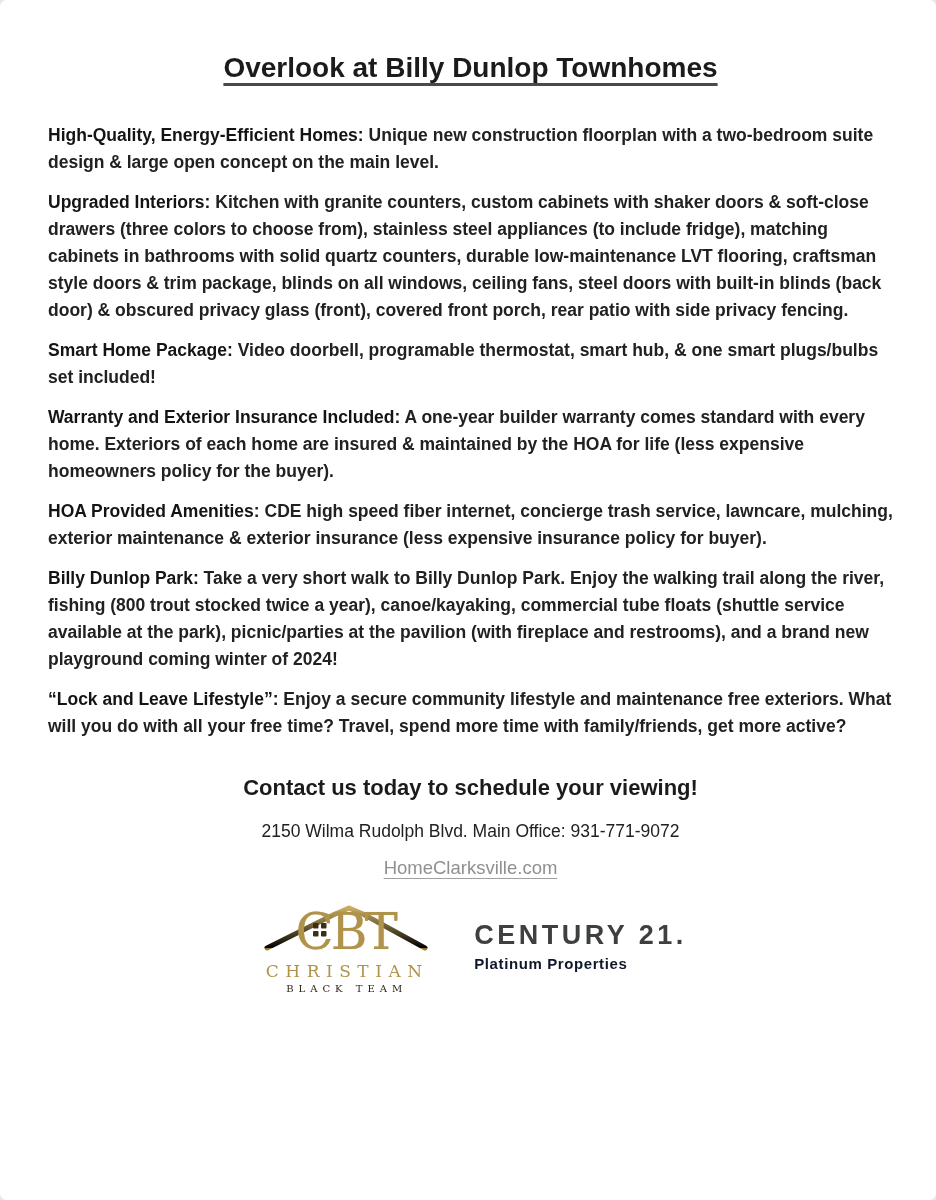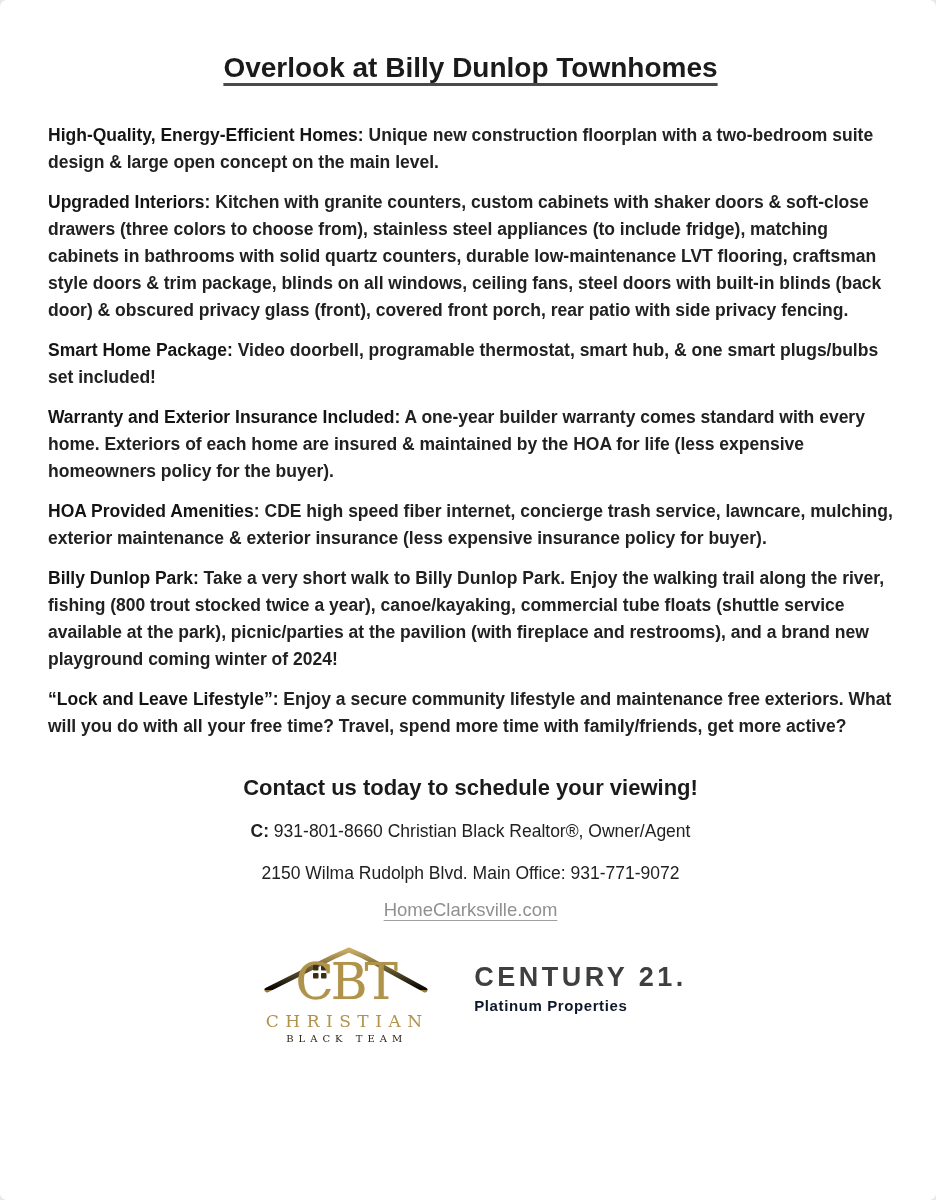--- a/index.html
+++ b/index.html
@@ -40,21 +40,21 @@
   }
   .logos { display:flex; justify-content:center; align-items:flex-start; gap:38px; margin-top:24px; }
   .cbt { position:relative; width:182px; text-align:center; height:104px; }
   .cbt svg.roof { position:absolute; top:0; left:5px; z-index:0; }
   .cbt-monogram {
     position:relative; z-index:1;
     font-family:"DejaVu Serif", serif;
     font-size:50px; line-height:1;
     color:#b0934a;
     letter-spacing:-3px;
-    margin-top:12px;
+    margin-top:4px;
     text-shadow:0 0 1px rgba(176,147,74,.6);
   }
   .cbt-name {
     position:relative; z-index:1;
     font-family:"DejaVu Serif", serif;
     font-size:17px; letter-spacing:6.5px; text-indent:4px;
     color:#b0934a; margin-top:4px; white-space:nowrap;
   }
   .cbt-team {
     position:relative; z-index:1;
@@ -78,21 +78,20 @@
     <p class="para"><b>Upgraded Interiors:</b><span> Kitchen with granite counters, custom cabinets with shaker doors &amp; soft-close drawers (three colors to choose from), stainless steel appliances (to include fridge), matching cabinets in bathrooms with solid quartz counters, durable low-maintenance LVT flooring, craftsman style doors &amp; trim package, blinds on all windows, ceiling fans, steel doors with built-in blinds (back door) &amp; obscured privacy glass (front), covered front porch, rear patio with side privacy fencing.</span></p>
     <p class="para"><b>Smart Home Package:</b><span> Video doorbell, programable thermostat, smart hub, &amp; one smart plugs/bulbs set included!</span></p>
     <p class="para"><b>Warranty and Exterior Insurance Included:</b><span> A one-year builder warranty comes standard with every home. Exteriors of each home are insured &amp; maintained by the HOA for life (less expensive homeowners policy for the buyer).</span></p>
     <p class="para"><b>HOA Provided Amenities</b><span>: CDE high speed fiber internet, concierge trash service, lawncare, mulching, exterior maintenance &amp; exterior insurance (less expensive insurance policy for buyer).</span></p>
     <p class="para"><b>Billy Dunlop Park:</b><span> Take a very short walk to Billy Dunlop Park. Enjoy the walking trail along the river, fishing (800 trout stocked twice a year), canoe/kayaking, commercial tube floats (shuttle service available at the park), picnic/parties at the pavilion (with fireplace and restrooms), and a brand new playground coming winter of 2024!</span></p>
     <p class="para"><b>“Lock and Leave Lifestyle”:</b><span> Enjoy a secure community lifestyle and maintenance free exteriors. What will you do with all your free time? Travel, spend more time with family/friends, get more active?</span></p>
   </div>
 
   <div class="contact">
     <h2>Contact us today to schedule your viewing!</h2>
-    <p class="c-line"><b>C:</b><span> 931-801-8660 Christian Black Realtor®, Owner/Agent</span></p>
     <p class="c-line">2150 Wilma Rudolph Blvd. Main Office: 931-771-9072</p>
     <p class="c-link"><a>HomeClarksville.com</a></p>
   </div>
 
   <div class="logos">
 
     <div class="cbt">
       <svg class="roof" width="172" height="48" viewBox="0 0 172 48">
         <defs>
           <linearGradient id="gold" x1="0" y1="0" x2="0" y2="1">

